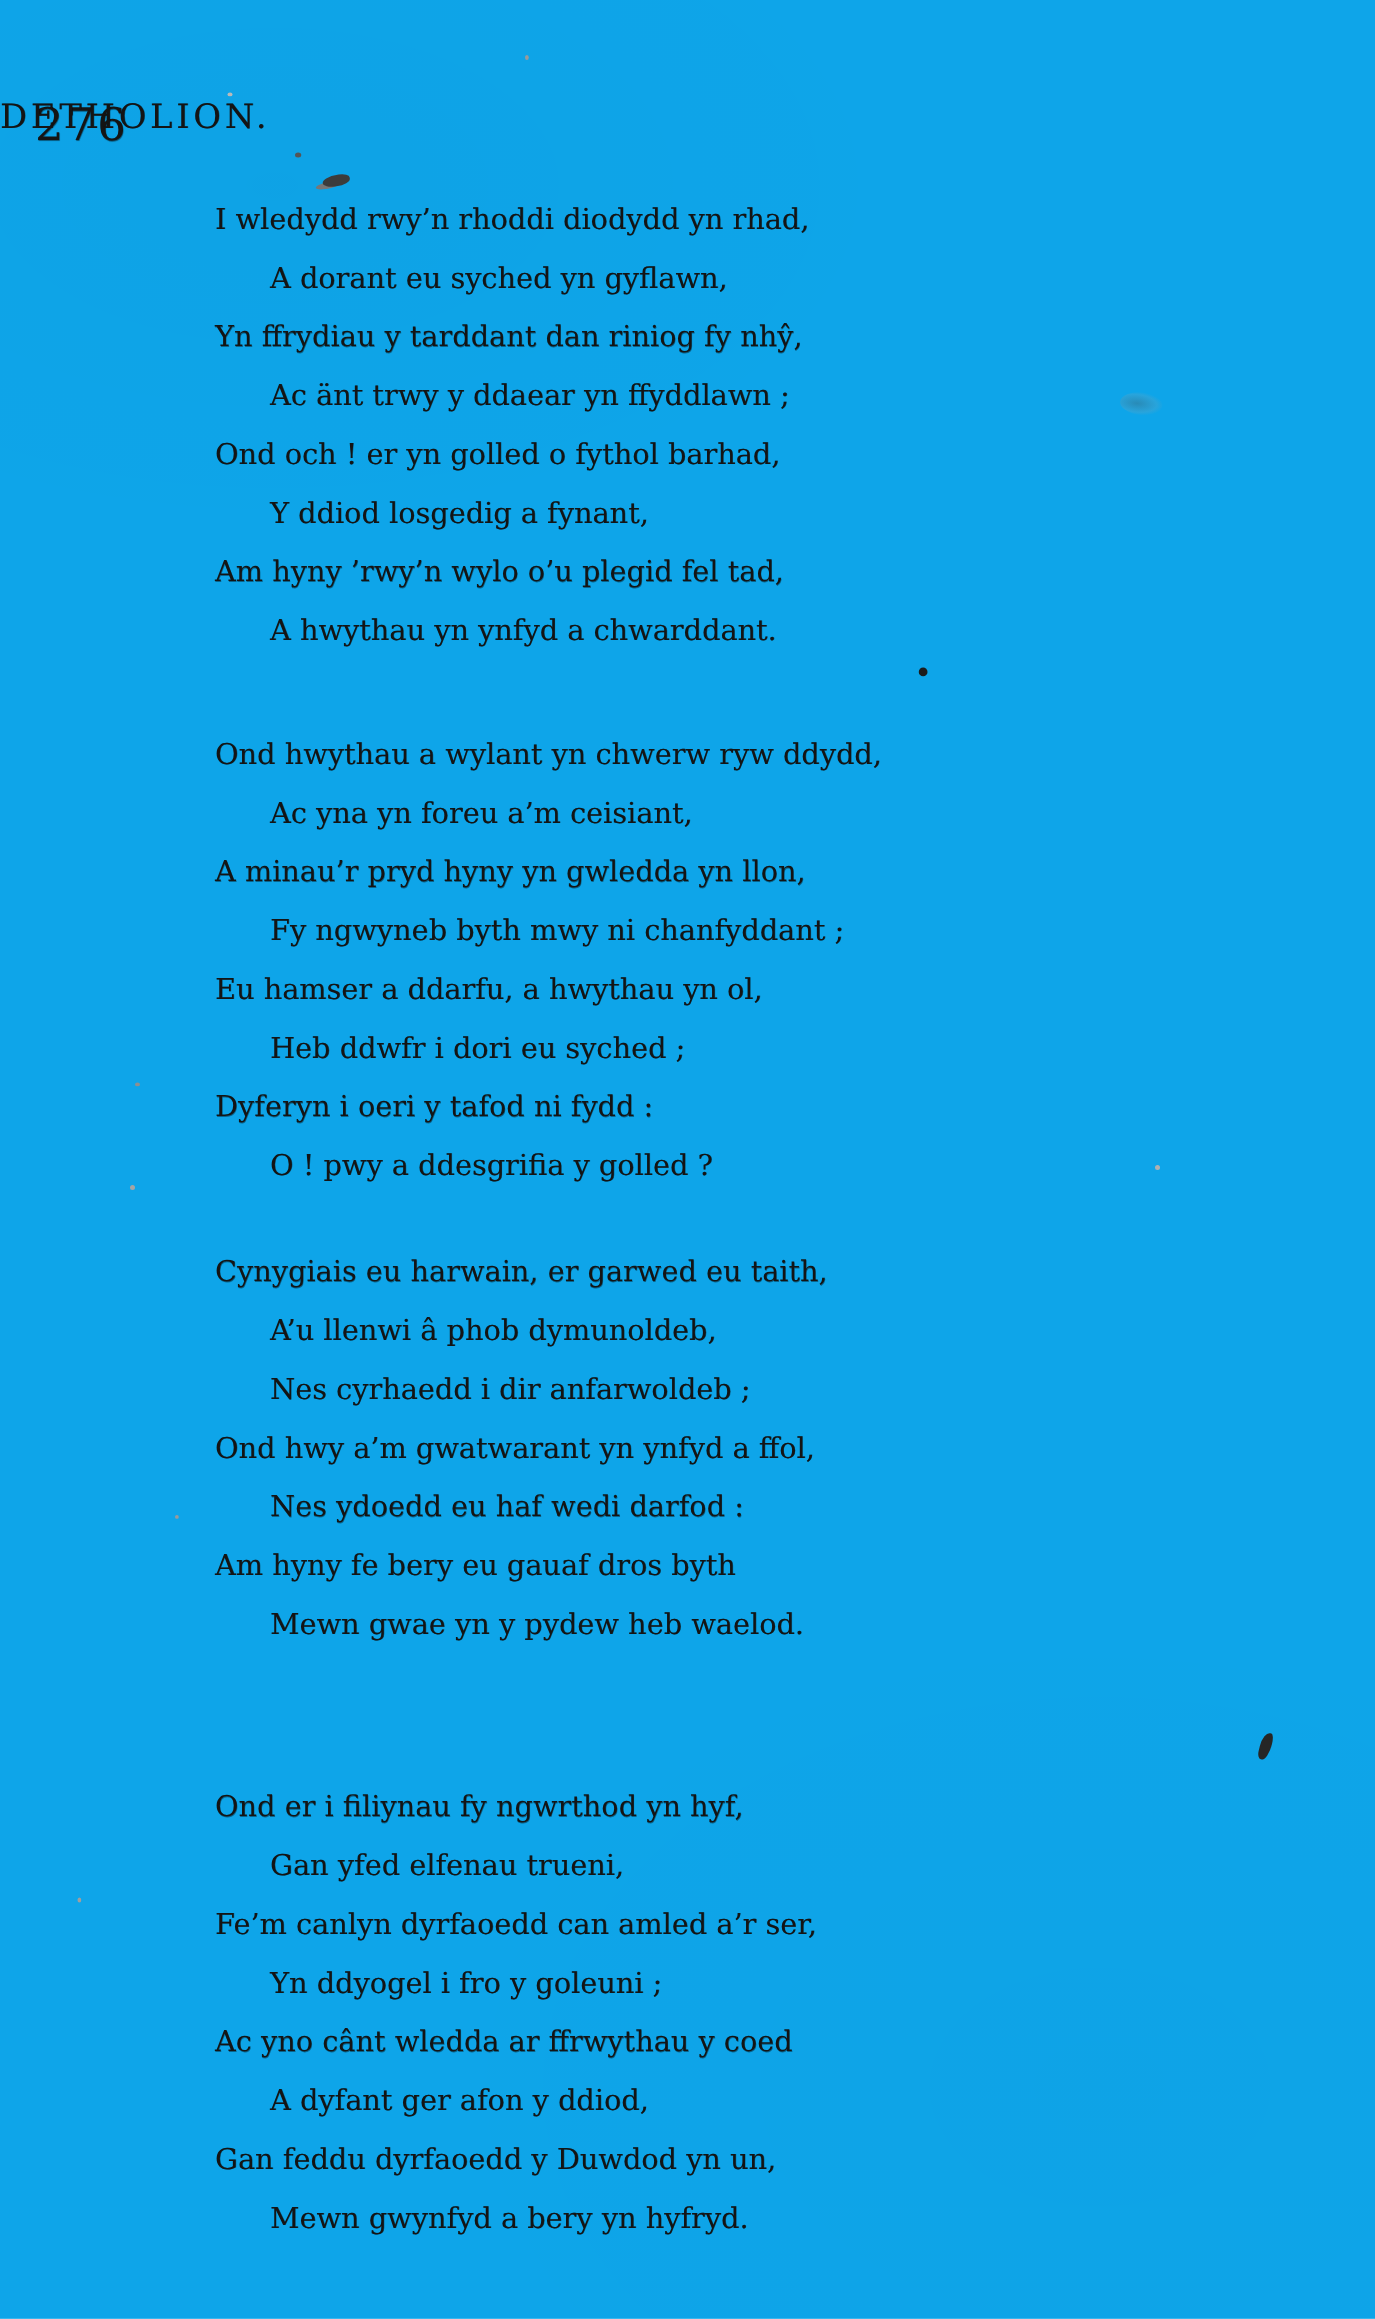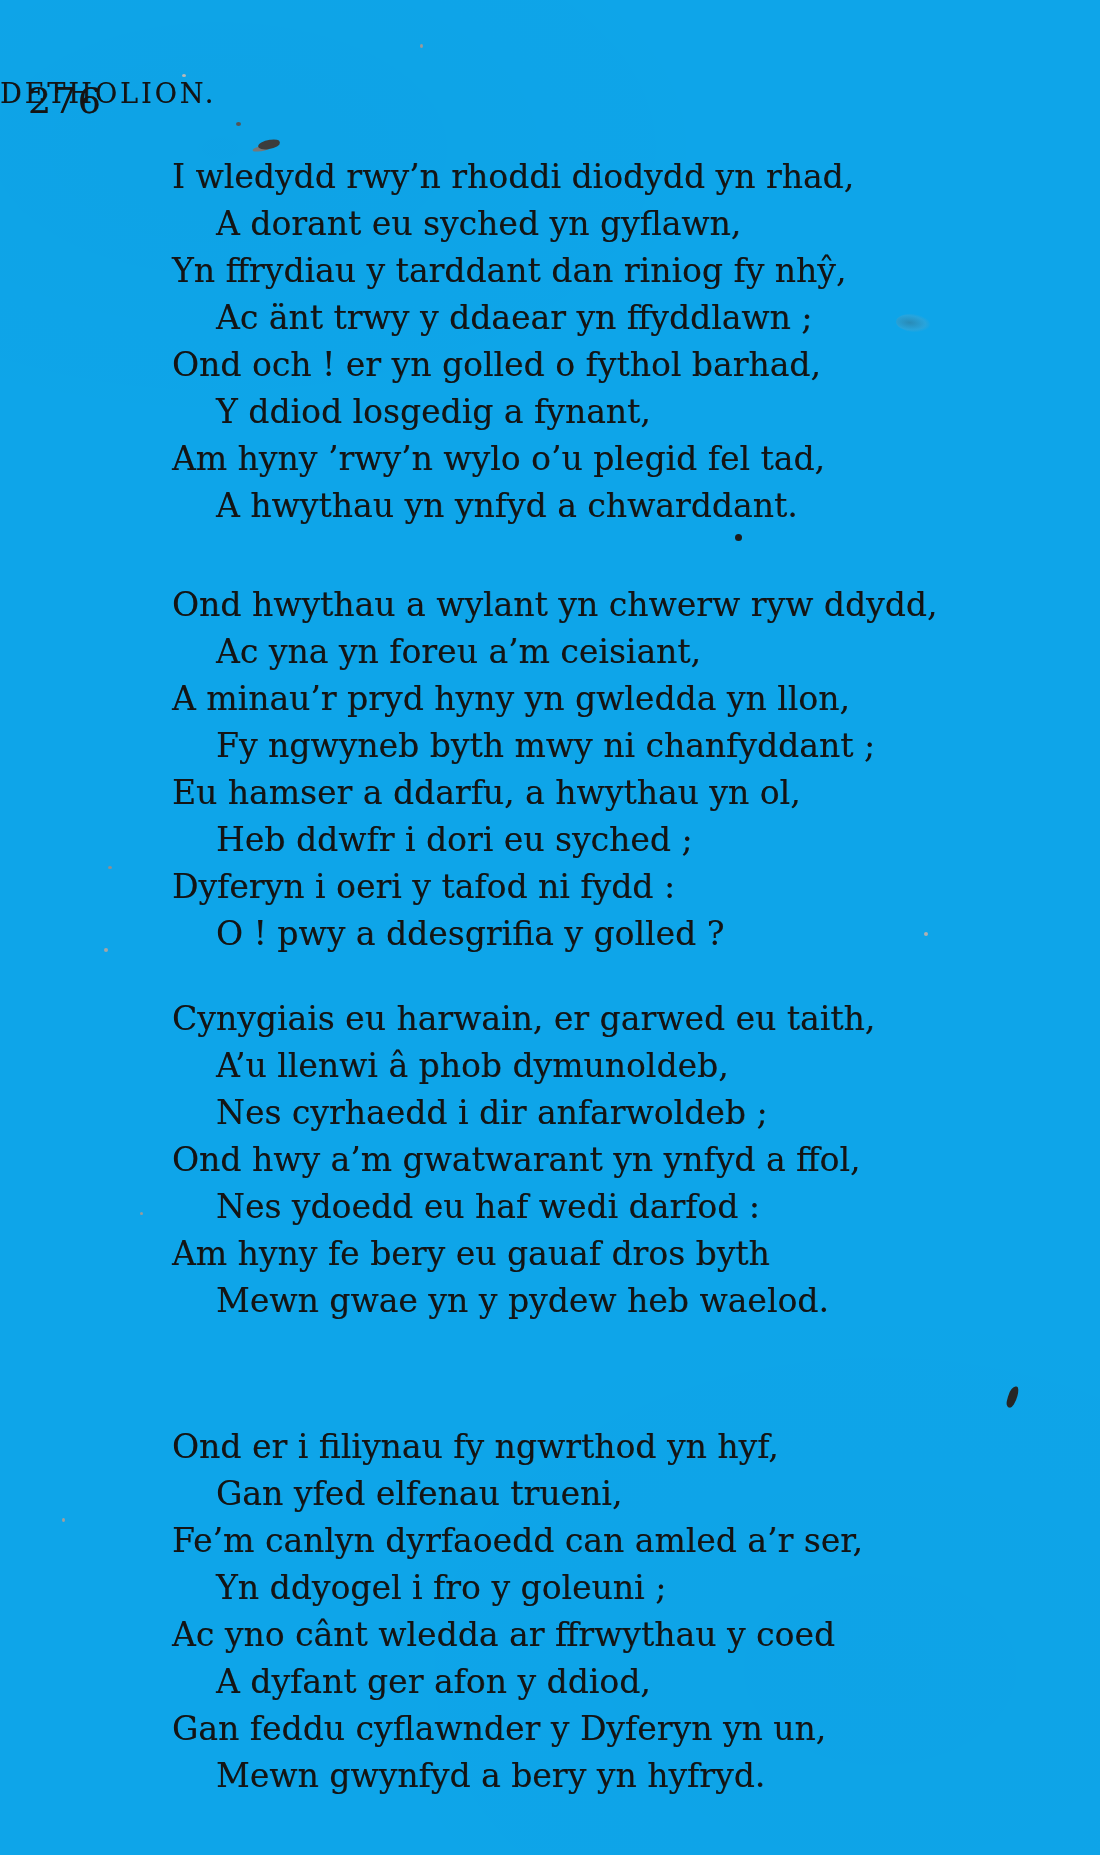--- a/index.html
+++ b/index.html
@@ -41,21 +41,21 @@
   }
   .poem{
     position:absolute;
     left:172px;top:0;
     width:900px;
   }
   .stanza{
     position:absolute;
     left:0;
     width:900px;
-    font-size:33px;
+    font-size:23px;
     line-height:47px;
     white-space:nowrap;
     text-shadow:0.35px 0.35px 0.5px rgba(0,0,0,.4);
   }
   .stanza:nth-child(1){top:153px;}
   .stanza:nth-child(2){top:581px;}
   .stanza:nth-child(3){top:995px;}
   .stanza:nth-child(4){top:1423px;}
   .line.indent{padding-left:44px;}
 
@@ -123,21 +123,21 @@
         <div class="line">Am hyny fe bery eu gauaf dros byth</div>
         <div class="line indent">Mewn gwae yn y pydew heb waelod.</div>
       </div>
       <div class="stanza">
         <div class="line">Ond er i filiynau fy ngwrthod yn hyf,</div>
         <div class="line indent">Gan yfed elfenau trueni,</div>
         <div class="line">Fe’m canlyn dyrfaoedd can amled a’r ser,</div>
         <div class="line indent">Yn ddyogel i fro y goleuni ;</div>
         <div class="line">Ac yno cânt wledda ar ffrwythau y coed</div>
         <div class="line indent">A dyfant ger afon y ddiod,</div>
-        <div class="line">Gan feddu cyflawnder y Dyferyn yn un,</div>
+        <div class="line">Gan feddu dyrfaoedd y Duwdod yn un,</div>
         <div class="line indent">Mewn gwynfyd a bery yn hyfryd.</div>
       </div>
     </div>
 
   <div class="speck speck-a"></div>
   <div class="speck speck-b"></div>
   <div class="speck speck-c"></div>
   <div class="speck speck-d"></div>
   <div class="smudge-ffyddlawn"></div>
   <div class="speck dot-under-stanza1"></div>

